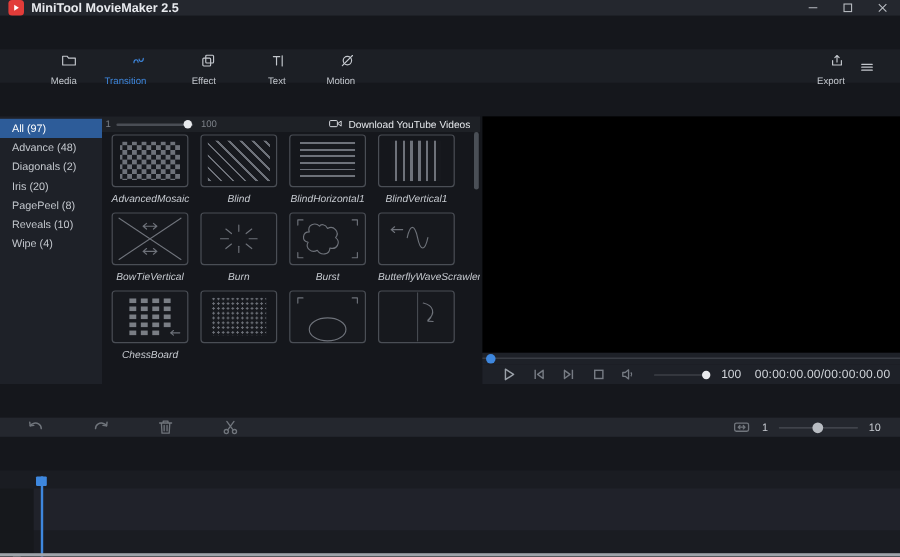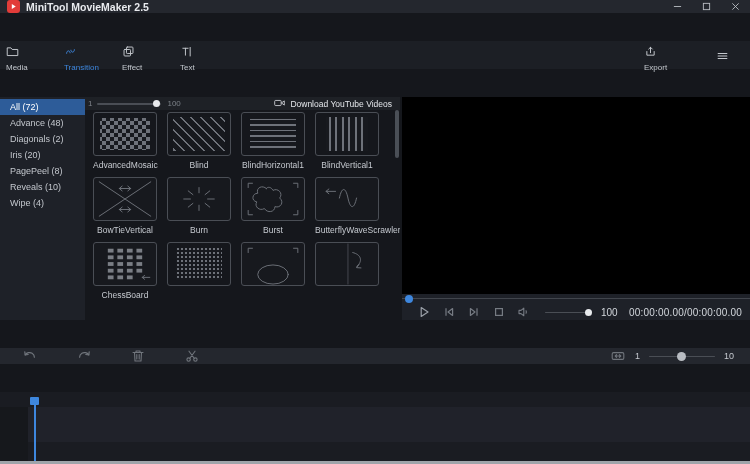--- a/index.html
+++ b/index.html
@@ -13,21 +13,21 @@
     display:flex; align-items:center; justify-content:center; margin-right:6px; flex:0 0 auto; }
   .logo svg { width:9px; height:9px; }
   .wtitle { font-size:10.5px; font-weight:bold; color:#e8eaee; }
   .wincontrols { margin-left:auto; display:flex; height:100%; }
   .winbtn { width:29px; height:100%; display:flex; align-items:center; justify-content:center; color:#b9bdc3; }
   .winbtn svg { width:9px; height:9px; }
 
   
   .toolbar { height:28px; background:#1c1f25; display:flex; align-items:flex-start; padding:3px 10px 0 6px; }
   .tabs { display:flex; }
-  .tab, .action { width:58px; display:flex; flex-direction:column; align-items:flex-start; gap:1px; color:#c3c7cd; }
+  .tab, .action { width:58px; display:flex; flex-direction:column; align-items:flex-end; gap:1px; color:#c3c7cd; }
   .action { width:60px; }
   .tab svg, .action svg { width:13px; height:13px; }
   .tlbl { font-size:8px; line-height:9px; }
   .tab.active { color:var(--accent,#3e87de); }
   .toolbar-right { margin-left:auto; display:flex; align-items:flex-start; }
   .menu-btn { width:36px; padding-top:5px; color:#c3c7cd; display:flex; justify-content:center; }
   .menu-btn svg { width:15px; height:14px; }
 
   
   .main { height:233px; display:flex; }
@@ -42,21 +42,21 @@
   .slider .handle { position:absolute; width:7px; height:7px; border-radius:50%; background:#e8eaed; top:0.5px; }
   .dur-slider { width:64px; margin:0 6px 0 5px; }
   .dl { margin-left:auto; display:flex; align-items:center; gap:4px; color:#e4e7eb; font-size:8.5px; }
   .dl svg { width:13px; height:12px; color:#d8dbe0; }
 
   .grid-wrap { flex:1; overflow:hidden; position:relative; }
   .grid { display:flex; flex-wrap:wrap; padding:2px 0 0 8px; }
   .gitem { width:64px; margin:0 10px 7px 0; }
   .thumb { width:64px; height:44px; border:1px solid #4a4e55; border-radius:3px; background-color:#17191e; overflow:hidden; }
   .thumb svg { width:100%; height:100%; display:block; }
-  .glabel { font-size:8.5px; color:#c6cad0; text-align:center; margin-top:4px; height:10px; white-space:nowrap; }
+  .glabel { font-size:8.5px; color:#c6cad0; text-align:center; margin-top:4px; height:10px; white-space:nowrap;font-style:italic; }
   .vscroll { position:absolute; top:0px; right:1px; width:4px; height:48px; background:#4a4f56; border-radius:2px; }
 
   .preview { width:350px; background:#15171c; display:flex; flex-direction:column; padding-left:2px; flex:0 0 auto; }
   .video { height:197px; background:#000; }
   .seek { height:10px; position:relative; background:#1e2128; }
   .seek-line { position:absolute; top:4px; left:0; right:0; height:1px; background:#41454c; }
   .seek-dot { position:absolute; top:1px; left:3px; width:8px; height:8px; border-radius:50%; background:var(--accent,#3e87de); }
   .controls { flex:1; background:#1e2128; display:flex; align-items:center; padding:0 8px 0 14px; gap:9px; }
   .pbtn { width:16px; height:16px; color:#767b83; flex:0 0 auto; }
   .pbtn svg { width:16px; height:16px; }
@@ -147,20 +147,27 @@
             </svg></span>
           <span class="tlbl">Effect</span>
         </div>
         <div class="tab">
           <span><svg viewBox="0 0 16 16" fill="none" stroke="currentColor" stroke-width="1.2" stroke-linecap="round" stroke-linejoin="round">
               <path d="M3.5 4h6.5M6.7 4v8.5"></path>
               <path d="M12.5 3v10.5"></path>
             </svg></span>
           <span class="tlbl">Text</span>
         </div>
+        <div class="tab">
+          <span><svg viewBox="0 0 16 16" fill="none" stroke="currentColor" stroke-width="1.2" stroke-linecap="round" stroke-linejoin="round">
+              <circle cx="8" cy="8" r="4.3"></circle>
+              <line x1="2.8" y1="13.2" x2="13.2" y2="2.8"></line>
+            </svg></span>
+          <span class="tlbl">Motion</span>
+        </div>
       </div>
     <div class="toolbar-right">
       <div id="actions" style="display:flex">
           <div class="action">
             <span><svg viewBox="0 0 16 16" fill="none" stroke="currentColor" stroke-width="1.2" stroke-linecap="round" stroke-linejoin="round">
                 <path d="M8 9.5V3M5.8 5 8 2.8 10.2 5"></path>
                 <path d="M3.5 8v4.5h9V8"></path>
               </svg></span>
             <span class="tlbl">Export</span>
           </div>
@@ -169,21 +176,21 @@
         <svg viewBox="0 0 16 16" fill="none" stroke="currentColor" stroke-width="1.2" stroke-linecap="round">
             <path d="M3 5.2h10M3 8h10M3 10.8h10"></path>
           </svg>
       </div>
     </div>
   </div>
 
   <div class="main">
     <div class="sidebar" id="sidebar">
         <div class="sideitem sel">
-          <span>All (72)</span>
+          <span>All (97)</span>
         </div>
         <div class="sideitem">
           <span>Advance (48)</span>
         </div>
         <div class="sideitem">
           <span>Diagonals (2)</span>
         </div>
         <div class="sideitem">
           <span>Iris (20)</span>
         </div>

